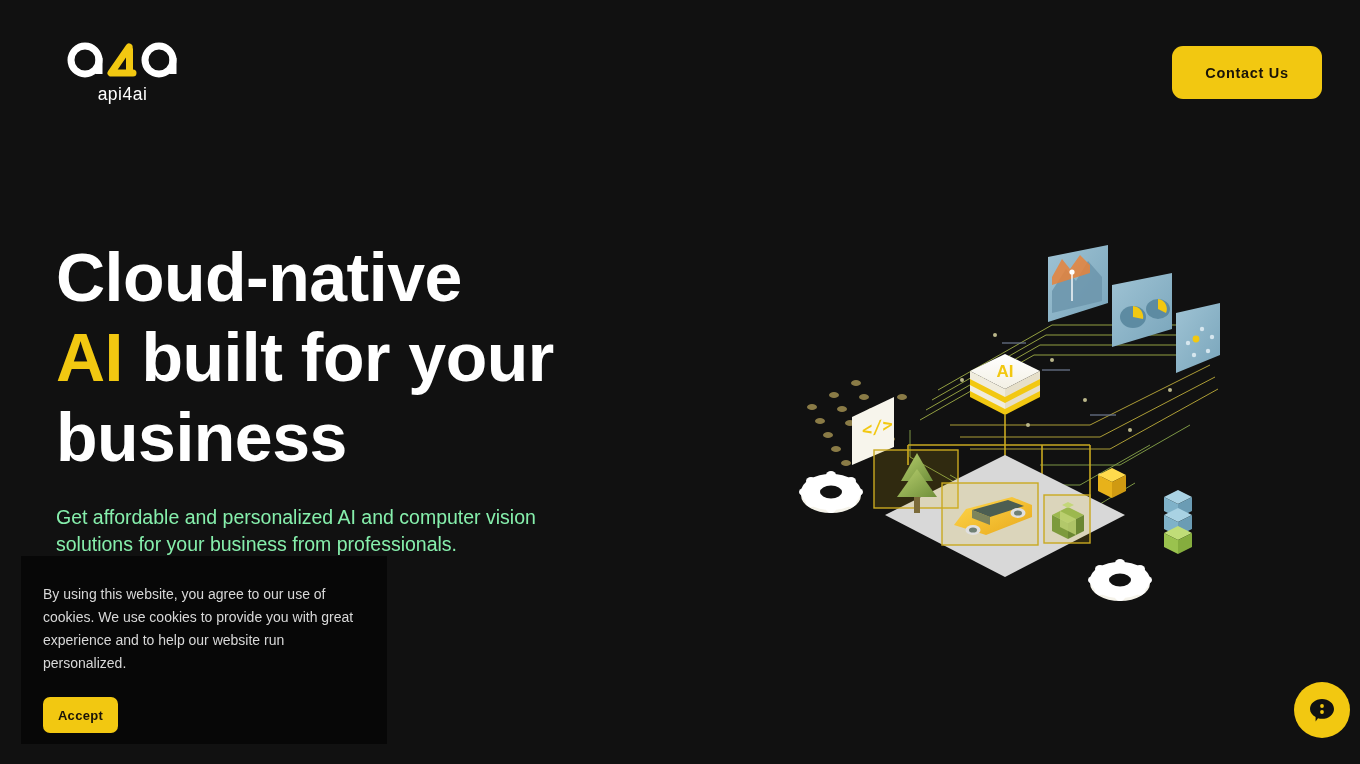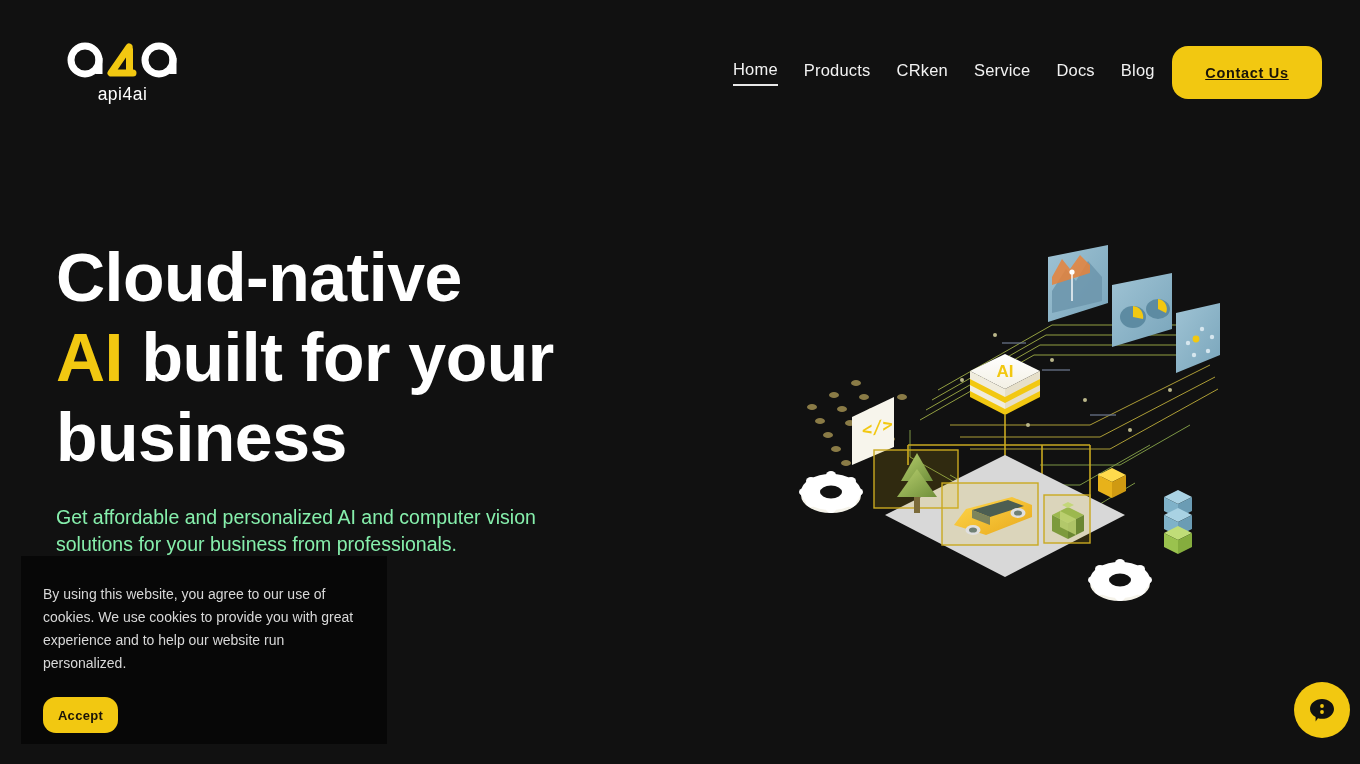--- a/index.html
+++ b/index.html
@@ -35,25 +35,24 @@
   .nav a {
     color:#f2f2f2; font-size:16.5px; text-decoration:none;
     letter-spacing:0.2px; padding-bottom:5px; white-space:nowrap;
   }
   .nav a.active { border-bottom:2px solid #e8e8e8; }
 
   .contact-btn {
     position:absolute; left:1172px; top:46px;
     width:150px; height:53px;
     background:#F2C811; color:#1a1408;
-    border:none; border-radius:16px;
+    border:none; border-radius:11px;
     font-family:"Liberation Sans", sans-serif;
     font-size:14.5px; font-weight:700; letter-spacing:0.7px;
     cursor:pointer;
-    text-decoration:underline;
   }
 
   
   .hero-title {
     position:absolute; left:56px; top:237px;
     width:620px;
     font-size:68px; font-weight:700; line-height:80px;
     color:#ffffff; letter-spacing:-0.5px;
   }
   .hero-title .accent { color:#F2C811; }
@@ -71,21 +70,21 @@
     background:#070707;
     padding:27px 24px 0 22px;
   }
   .cookie-text {
     color:#d8d8d8; font-size:14px; line-height:23px; width:312px;
   }
   .cookie-accept {
     margin-top:22px;
     width:75px; height:36px;
     background:#F2C811; color:#1a1408;
-    border:none; border-radius:13px;
+    border:none; border-radius:7px;
     font-family:"Liberation Sans", sans-serif;
     font-size:13px; font-weight:700; letter-spacing:0.3px;
     cursor:pointer;
   }
 
   
   .fab {
     position:absolute; left:1294px; top:682px;
     width:56px; height:56px; border-radius:50%;
     background:#F2C811; border:none; cursor:pointer;
@@ -111,28 +110,20 @@
 
         <path d="M68 11 L50 37 L72 37" fill="none" stroke="#F2C811" stroke-width="7" stroke-linejoin="round" stroke-linecap="round"></path>
         <rect x="65" y="11" width="7" height="27" fill="#F2C811" rx="2"></rect>
 
         <path d="M98 10 a14 14 0 1 0 0 28 a14 14 0 1 0 0 -28 z" fill="none" stroke="#ffffff" stroke-width="7"></path>
         <rect x="108.5" y="22" width="7" height="16" fill="#ffffff"></rect>
       </svg>
       <span class="logo-word">api4ai</span>
     </div>
 
-    <nav class="nav">
-      <a href="#" class="active">Home</a>
-      <a href="#">Products</a>
-      <a href="#">CRken</a>
-      <a href="#">Service</a>
-      <a href="#">Docs</a>
-      <a href="#">Blog</a>
-    </nav>
 
     <button class="contact-btn">Contact Us</button>
   </div>
 
   <h1 class="hero-title">
     <span>Cloud-native</span><br>
     <span class="accent">AI</span><span> built for your</span><br>
     <span>business</span>
   </h1>
 

